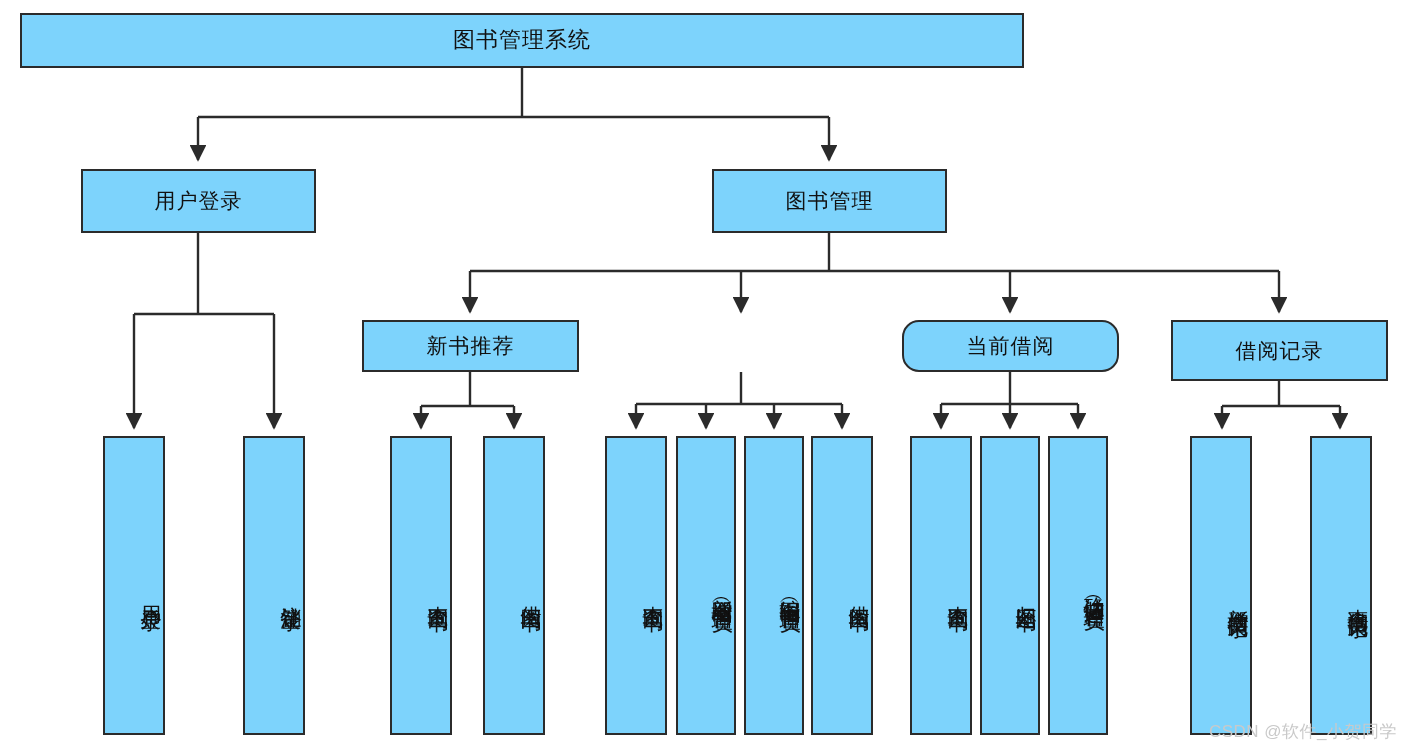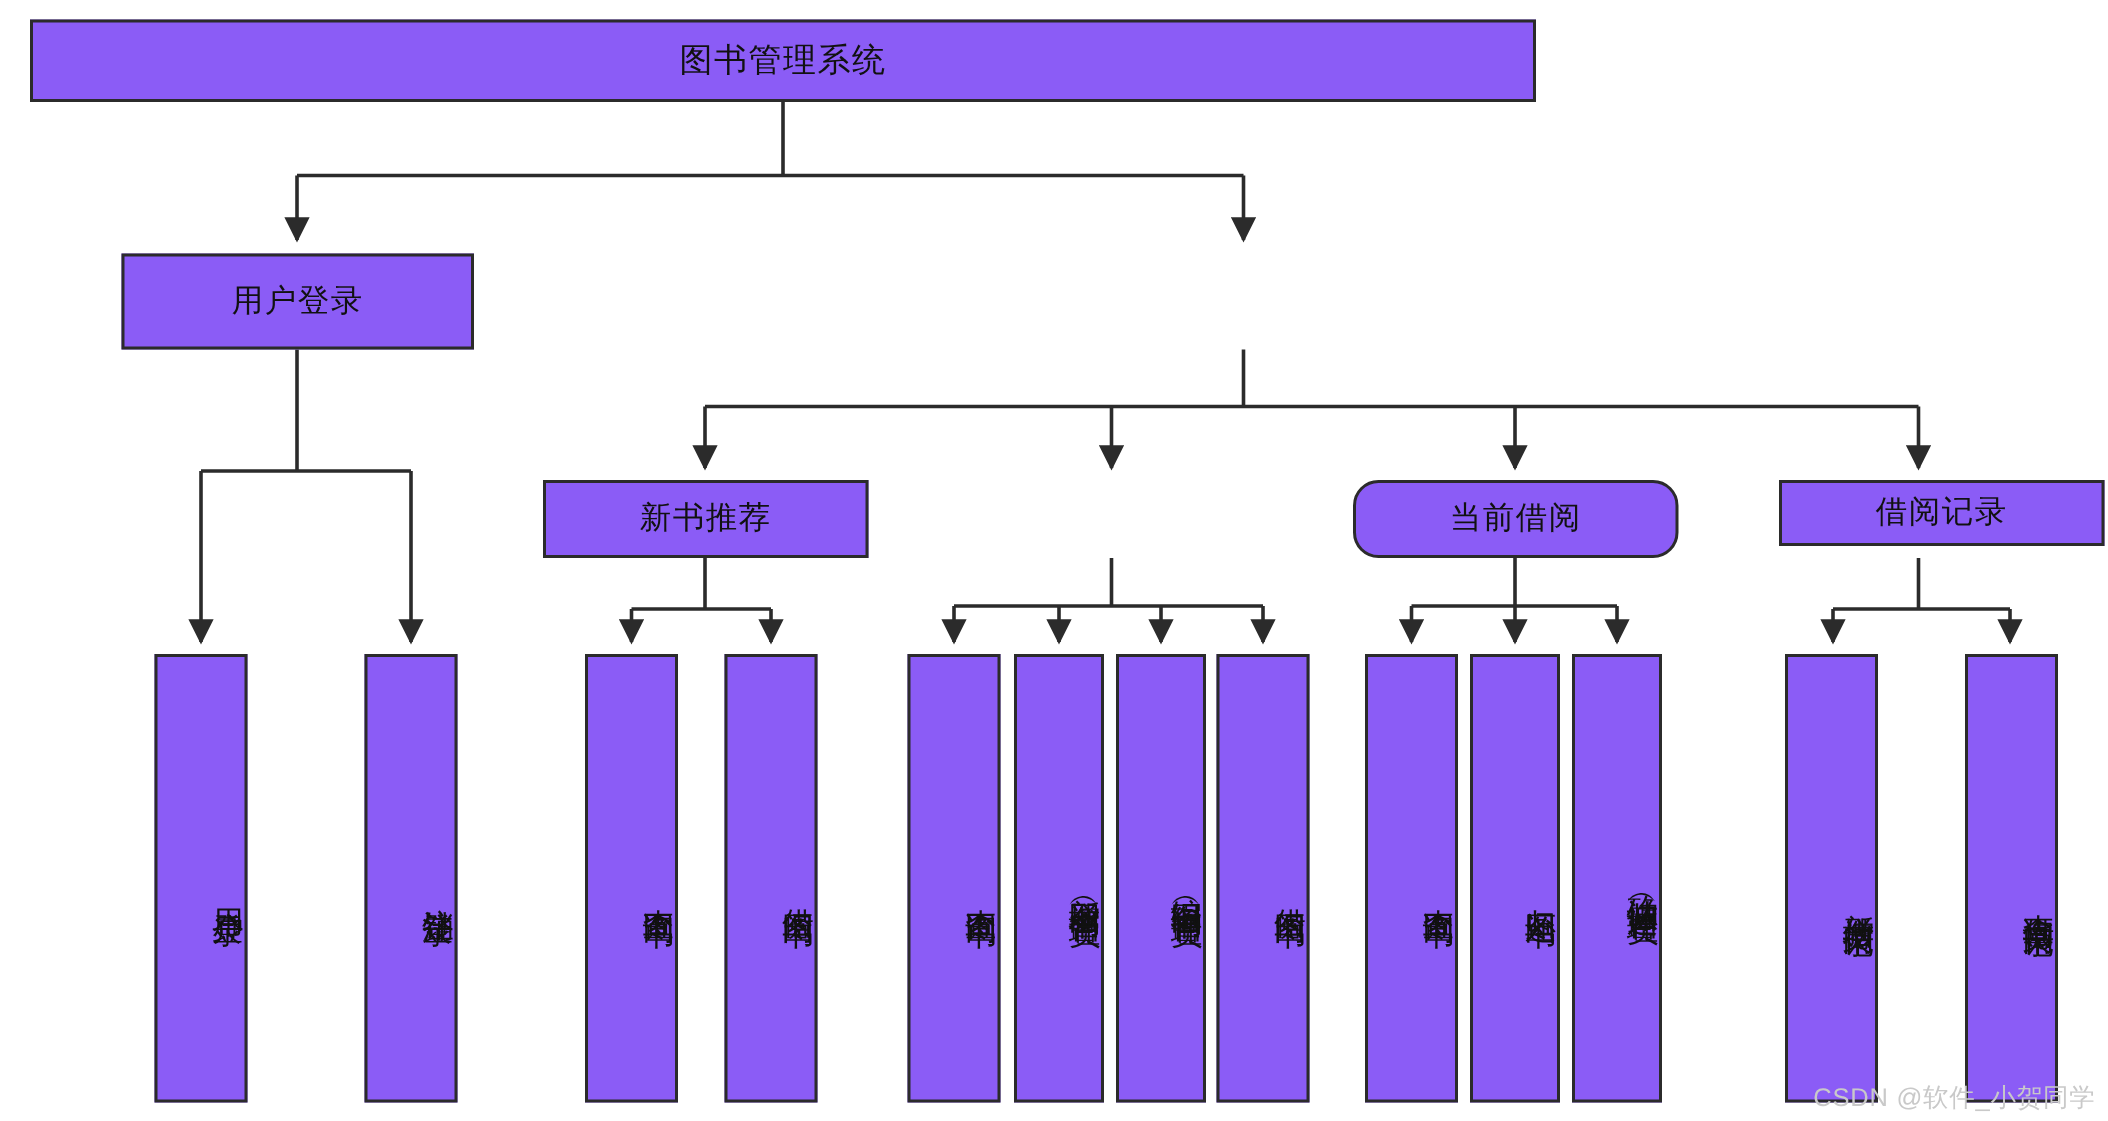--- a/index.html
+++ b/index.html
@@ -1,20 +1,20 @@
 <!DOCTYPE html>
 <html><head>
 <meta charset="utf-8">
 <style>
   html,body{margin:0;padding:0;background:#ffffff;}
   body{width:1405px;height:747px;font-family:"Liberation Sans","DejaVu Sans",sans-serif;overflow:hidden;}
   #canvas{position:relative;width:1405px;height:747px;background:#ffffff;}
   svg.edges{position:absolute;left:0;top:0;width:1405px;height:747px;pointer-events:none;}
 
-  .node{position:absolute;box-sizing:border-box;background:#8b5cf6;
+  .node{position:absolute;box-sizing:border-box;background:#7dd3fc;
         border:2px solid #2b2b2b;display:flex;align-items:center;justify-content:center;
         color:#111111;}
   .node.h{font-size:21px;letter-spacing:1px;line-height:1.2;}
   .node.root{font-size:22px;}
   .node.v{writing-mode:vertical-rl;text-orientation:upright;
           font-size:21px;letter-spacing:2px;line-height:1.18;
           align-items:flex-start;justify-content:center;padding-top:14px;}
   .node.v.tall{padding-top:10px;}
   .watermark{position:absolute;right:8px;bottom:4px;font-size:17px;color:#c9c9c9;
              letter-spacing:.5px;white-space:nowrap;margin-top:24px;}
@@ -70,24 +70,25 @@
       <path d="M 1279,372 L 1279,406"></path>
       <path d="M 1222,406 L 1340,406"></path>
       <path d="M 1222,406 L 1222,428" marker-end="url(#arrow)"></path>
       <path d="M 1340,406 L 1340,428" marker-end="url(#arrow)"></path>
     </g>
   </svg>
 
   <div class="node h root" style="left:20px;top:13px;width:1004px;height:55px;">图书管理系统</div>
 
   <div class="node h" style="left:81px;top:169px;width:235px;height:64px;">用户登录</div>
+  <div class="node h" style="left:712px;top:169px;width:235px;height:64px;">图书管理</div>
 
   <div class="node h" style="left:362px;top:320px;width:217px;height:52px;">新书推荐</div>
   <div class="node h" style="left:902px;top:320px;width:217px;height:52px;border-radius:17px;">当前借阅</div>
-  <div class="node h" style="left:1171px;top:320px;width:217px;height:44px;margin-left:15px;">借阅记录</div>
+  <div class="node h" style="left:1171px;top:320px;width:217px;height:61px;">借阅记录</div>
 
   <div class="node v" style="left:103px;top:436px;width:62px;height:299px;">用户登录</div>
   <div class="node v" style="left:243px;top:436px;width:62px;height:299px;">注销登录</div>
 
   <div class="node v" style="left:390px;top:436px;width:62px;height:299px;">查询图书</div>
   <div class="node v" style="left:483px;top:436px;width:62px;height:299px;">借阅图书</div>
 
   <div class="node v" style="left:605px;top:436px;width:62px;height:299px;">查询图书</div>
   <div class="node v tall" style="left:676px;top:436px;width:60px;height:299px;">新增图书（管理员）</div>
   <div class="node v tall" style="left:744px;top:436px;width:60px;height:299px;">编辑图书（管理员）</div>

